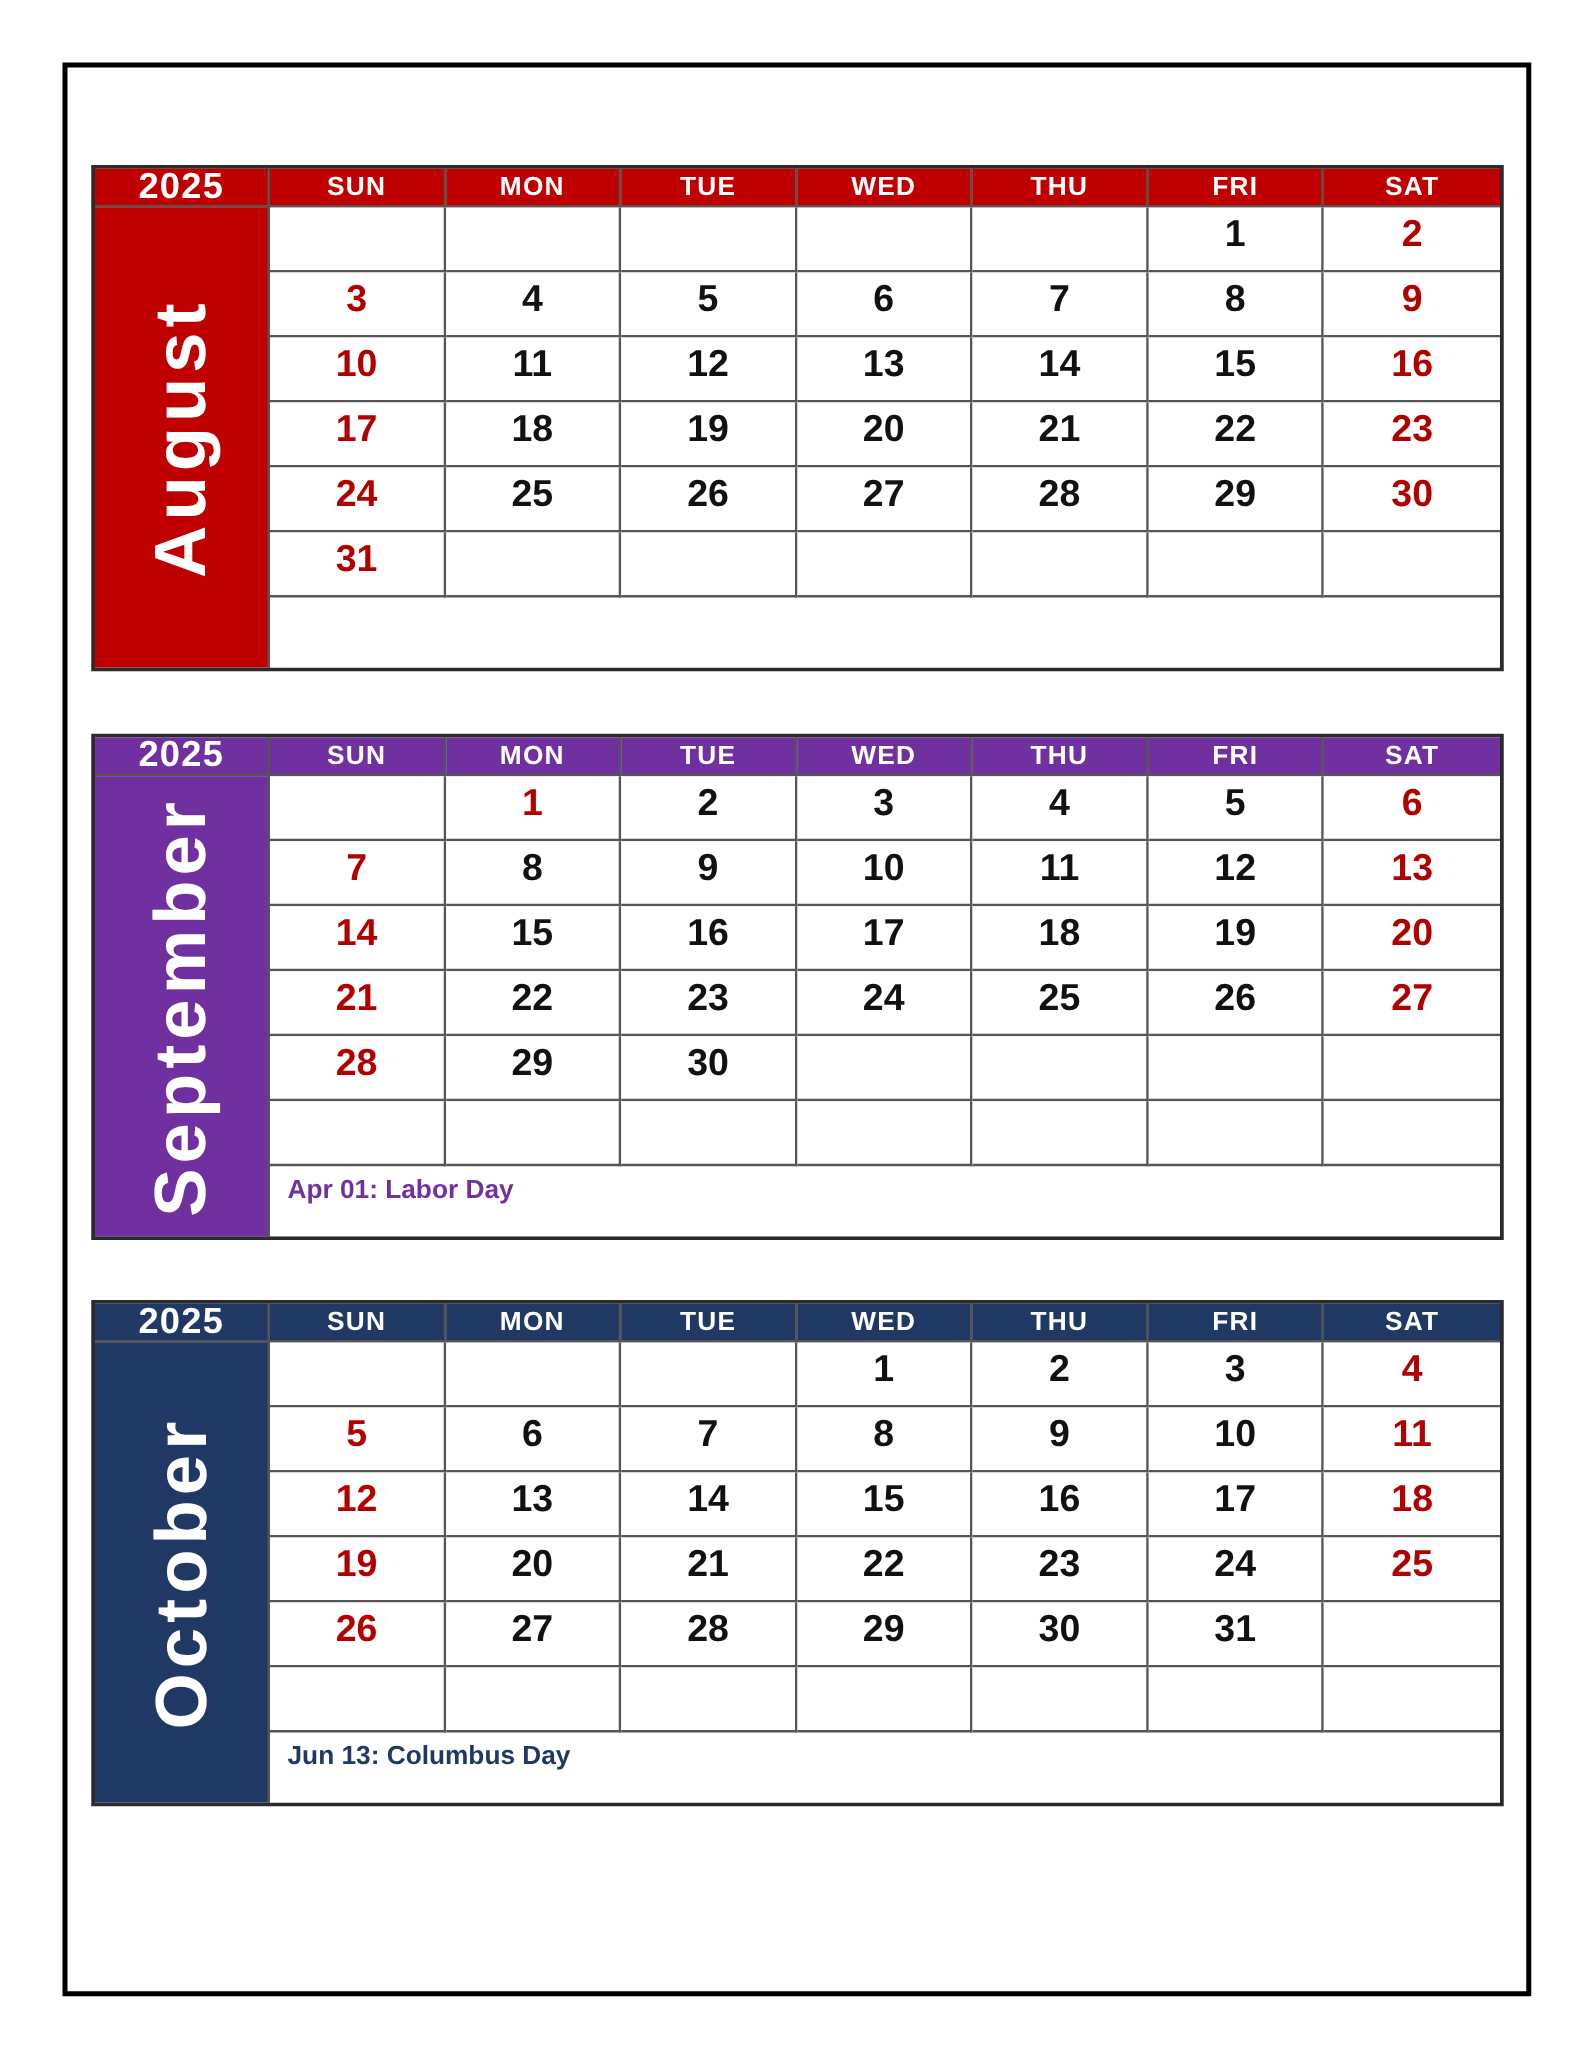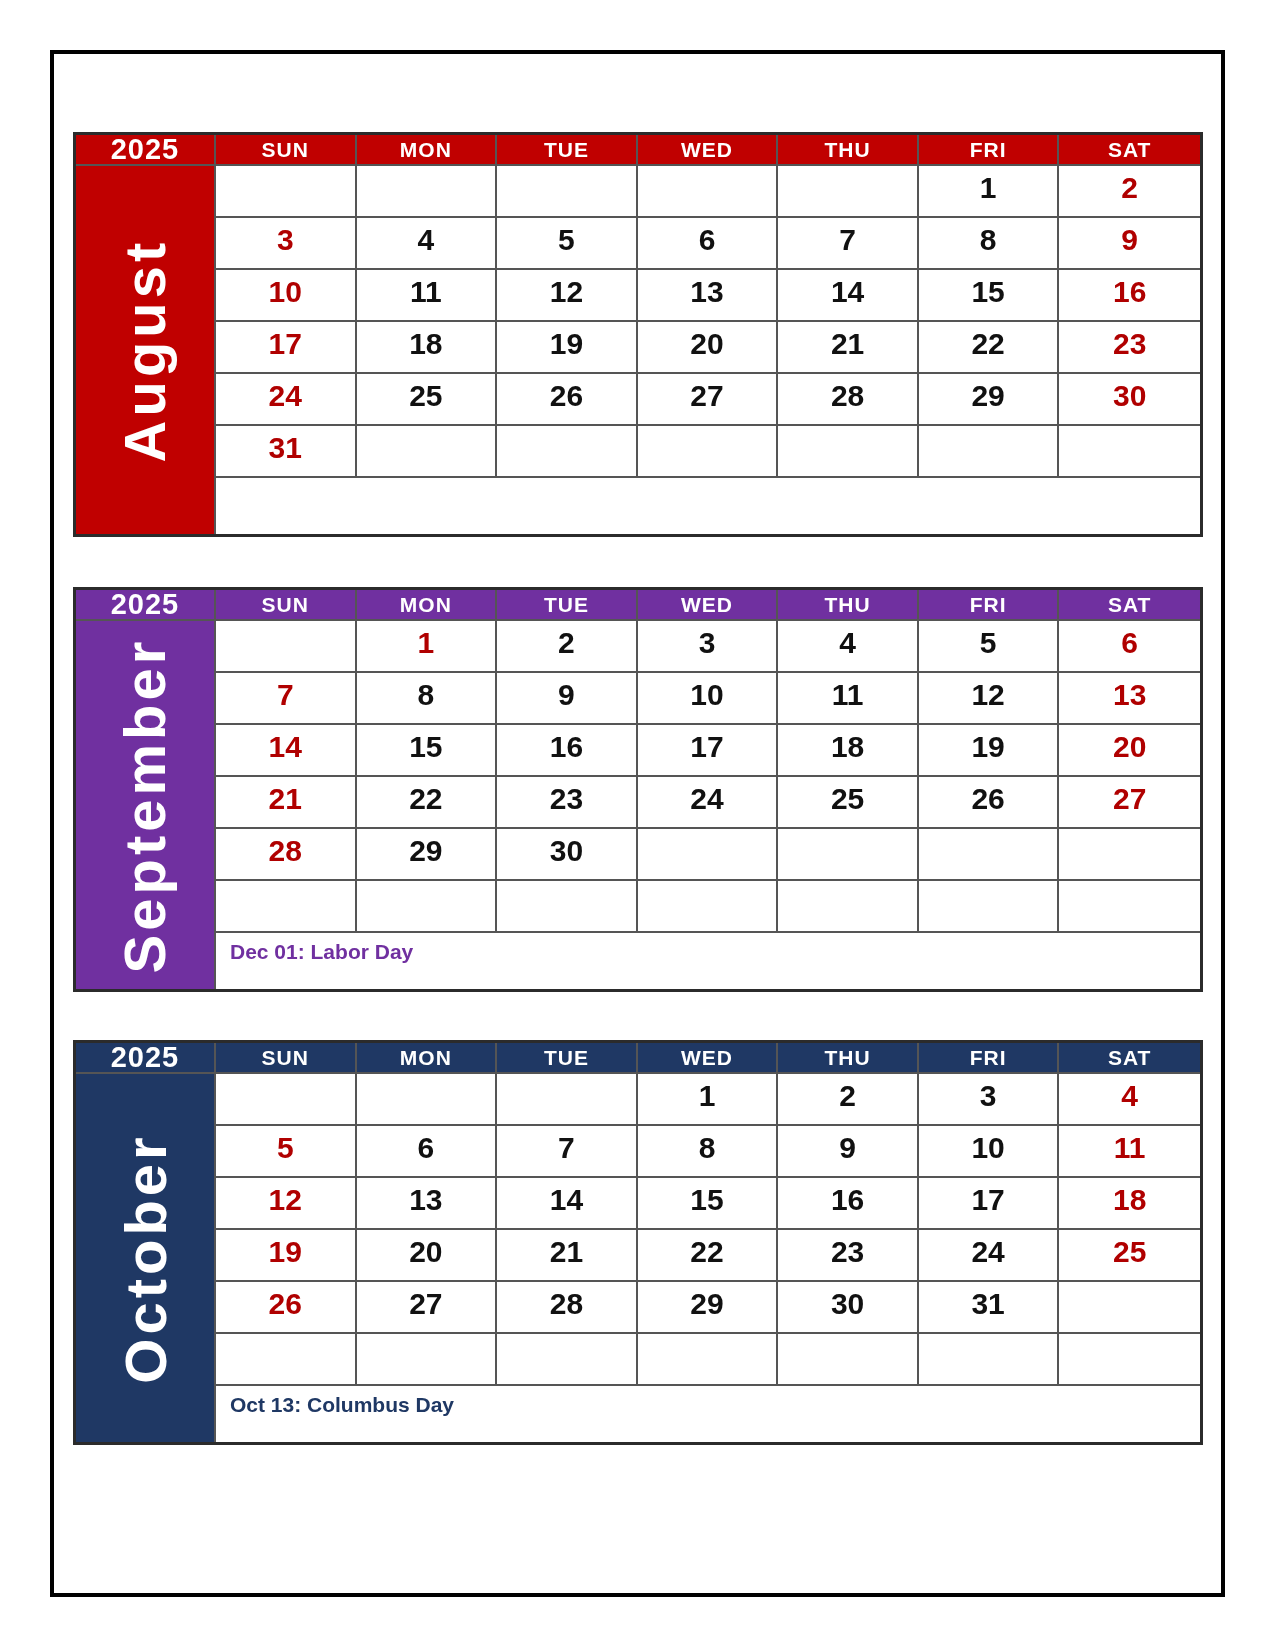--- a/index.html
+++ b/index.html
@@ -162,21 +162,21 @@
       <div class="date-cell" style="grid-area: 7 / 6;"></div>
       <div class="date-cell" style="grid-area: 7 / 7;"></div>
       <div class="date-cell last-col" style="grid-area: 7 / 8;"></div>
     </section>
 
   <section class="cal pos-1">
     <div class="year-cell themed" style="background: rgb(112, 48, 160);">2025</div>
     <div class="band themed" style="background: rgb(112, 48, 160);">
       <span class="month-name">September</span>
     </div>
-    <div class="note-cell" style="color: rgb(112, 48, 160);">Dec 01: Labor Day</div>
+    <div class="note-cell" style="color: rgb(112, 48, 160);">Apr 01: Labor Day</div>
   <div class="dow-cell" style="grid-area: 1 / 2; background: rgb(112, 48, 160);">SUN</div>
       <div class="dow-cell" style="grid-area: 1 / 3; background: rgb(112, 48, 160);">MON</div>
       <div class="dow-cell" style="grid-area: 1 / 4; background: rgb(112, 48, 160);">TUE</div>
       <div class="dow-cell" style="grid-area: 1 / 5; background: rgb(112, 48, 160);">WED</div>
       <div class="dow-cell" style="grid-area: 1 / 6; background: rgb(112, 48, 160);">THU</div>
       <div class="dow-cell" style="grid-area: 1 / 7; background: rgb(112, 48, 160);">FRI</div>
       <div class="dow-cell last-col" style="grid-area: 1 / 8; background: rgb(112, 48, 160);">SAT</div>
       <div class="date-cell" style="grid-area: 2 / 2;"></div>
       <div class="date-cell red" style="grid-area: 2 / 3;">1</div>
       <div class="date-cell" style="grid-area: 2 / 4;">2</div>
@@ -219,21 +219,21 @@
       <div class="date-cell" style="grid-area: 7 / 6;"></div>
       <div class="date-cell" style="grid-area: 7 / 7;"></div>
       <div class="date-cell last-col" style="grid-area: 7 / 8;"></div>
     </section>
 
   <section class="cal pos-2">
     <div class="year-cell themed" style="background: rgb(31, 56, 100);">2025</div>
     <div class="band themed" style="background: rgb(31, 56, 100);">
       <span class="month-name">October</span>
     </div>
-    <div class="note-cell" style="color: rgb(31, 56, 100);">Oct 13: Columbus Day</div>
+    <div class="note-cell" style="color: rgb(31, 56, 100);">Jun 13: Columbus Day</div>
   <div class="dow-cell" style="grid-area: 1 / 2; background: rgb(31, 56, 100);">SUN</div>
       <div class="dow-cell" style="grid-area: 1 / 3; background: rgb(31, 56, 100);">MON</div>
       <div class="dow-cell" style="grid-area: 1 / 4; background: rgb(31, 56, 100);">TUE</div>
       <div class="dow-cell" style="grid-area: 1 / 5; background: rgb(31, 56, 100);">WED</div>
       <div class="dow-cell" style="grid-area: 1 / 6; background: rgb(31, 56, 100);">THU</div>
       <div class="dow-cell" style="grid-area: 1 / 7; background: rgb(31, 56, 100);">FRI</div>
       <div class="dow-cell last-col" style="grid-area: 1 / 8; background: rgb(31, 56, 100);">SAT</div>
       <div class="date-cell" style="grid-area: 2 / 2;"></div>
       <div class="date-cell" style="grid-area: 2 / 3;"></div>
       <div class="date-cell" style="grid-area: 2 / 4;"></div>

